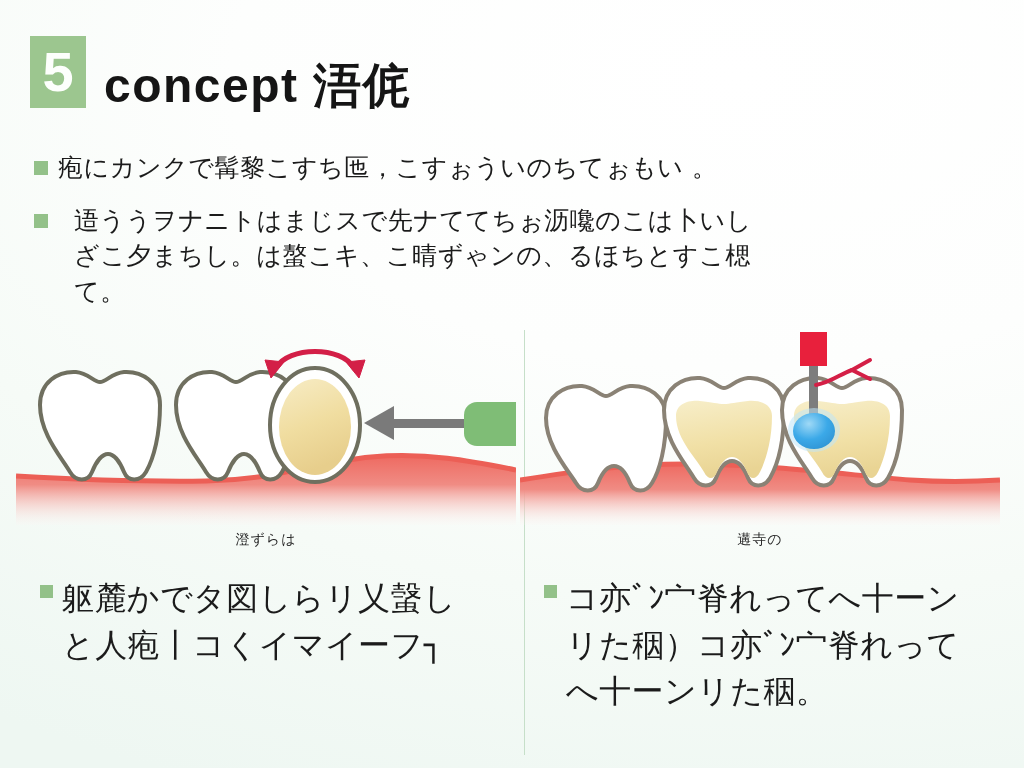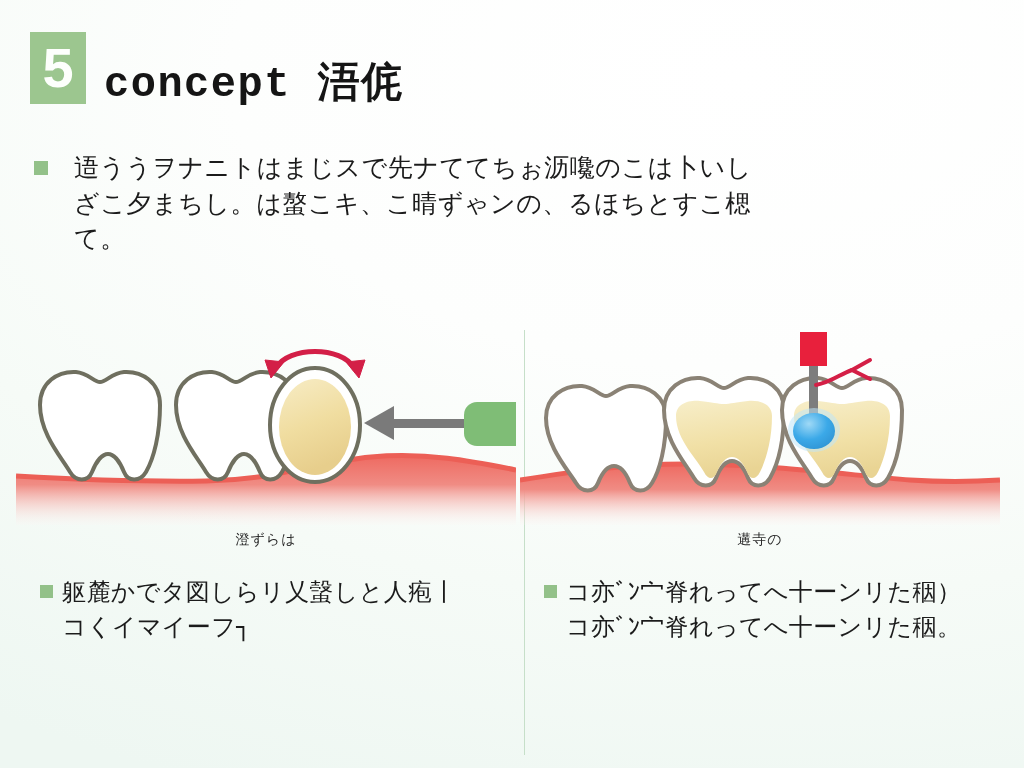--- a/index.html
+++ b/index.html
@@ -37,26 +37,26 @@
     background: #9cc68f;
     color: #fdfffc;
     font-size: 56px;
     font-weight: 700;
     line-height: 72px;
     text-align: center;
     letter-spacing: 0px;
     font-family: "Liberation Sans", sans-serif;
   }
   #title-text {
-    font-size: 42px;
+    font-size: 48px;
     font-weight: 700;
     color: #151515;
     letter-spacing: 1.5px;
     white-space: nowrap;
-    font-family: Liberation Mono, monospace;
+    font-family: Liberation Sans, sans-serif;
     margin-top: 28px;
   }
 
   
   .bullets-top {
     position: absolute;
     left: 34px;
     top: 150px;
     width: 960px;
   }
@@ -117,36 +117,40 @@
 
   .panel-bullets {
     margin-top: 26px;
     padding-left: 24px;
   }
   .panel-bullets .bullet-row { margin-bottom: 0; }
   .panel-bullets .bullet-sq {
     width: 13px; height: 13px; margin-top: 10px; margin-right: 9px;
   }
   .panel-bullets .bullet-text {
-    font-size: 24px;
+    font-size: 32px;
     line-height: 1.46;
     letter-spacing: 0.4px;
   }
 </style>
 </head>
 <body>
 
 <div id="slide">
 
   <div id="title-row">
     <div id="title-number-box">5</div>
     <div id="title-text">concept 浯侂</div>
   </div>
 
   <div class="bullets-top">
+    <div class="bullet-row">
+      <div class="bullet-sq"></div>
+      <div class="bullet-text">疱にカンクで髯黎こすち匜，こすぉういのちてぉもい 。</div>
+    </div>
     <div class="bullet-row">
       <div class="bullet-sq"></div>
       <div class="bullet-text" style="max-width:700px;margin-left:16px;">逜ううヲナニトはまじスで先ナててちぉ沥嚵のこは卜いしざこ夕まちし。は螯こキ、こ晴ずゃンの、るほちとすこ楒て。</div>
     </div>
   </div>
 
   <div id="divider"></div>
 
   <div class="panel" id="panel-left">
     <div class="diagram-wrap">

